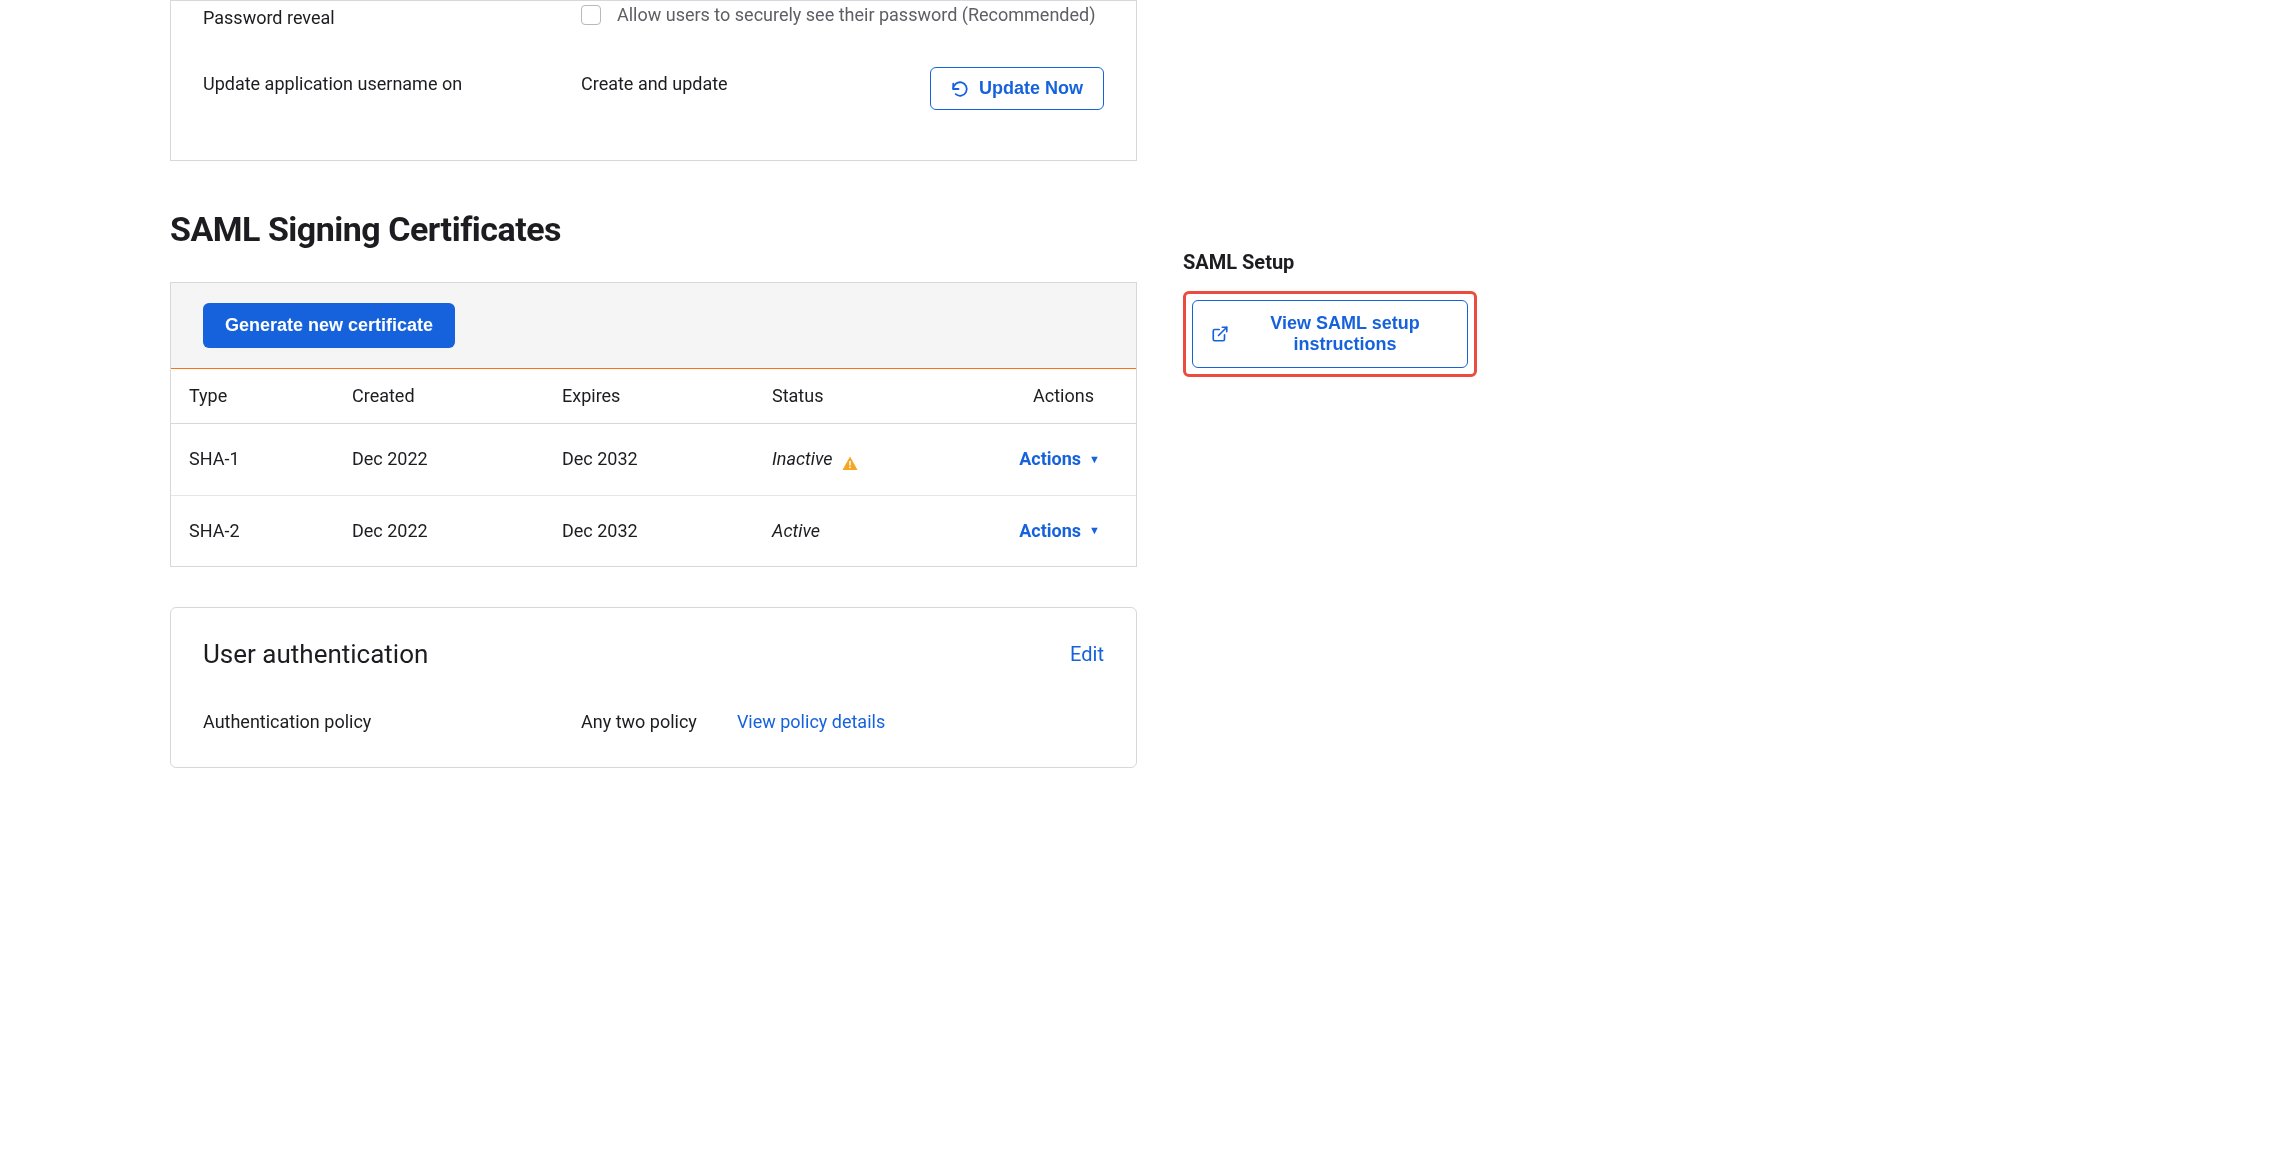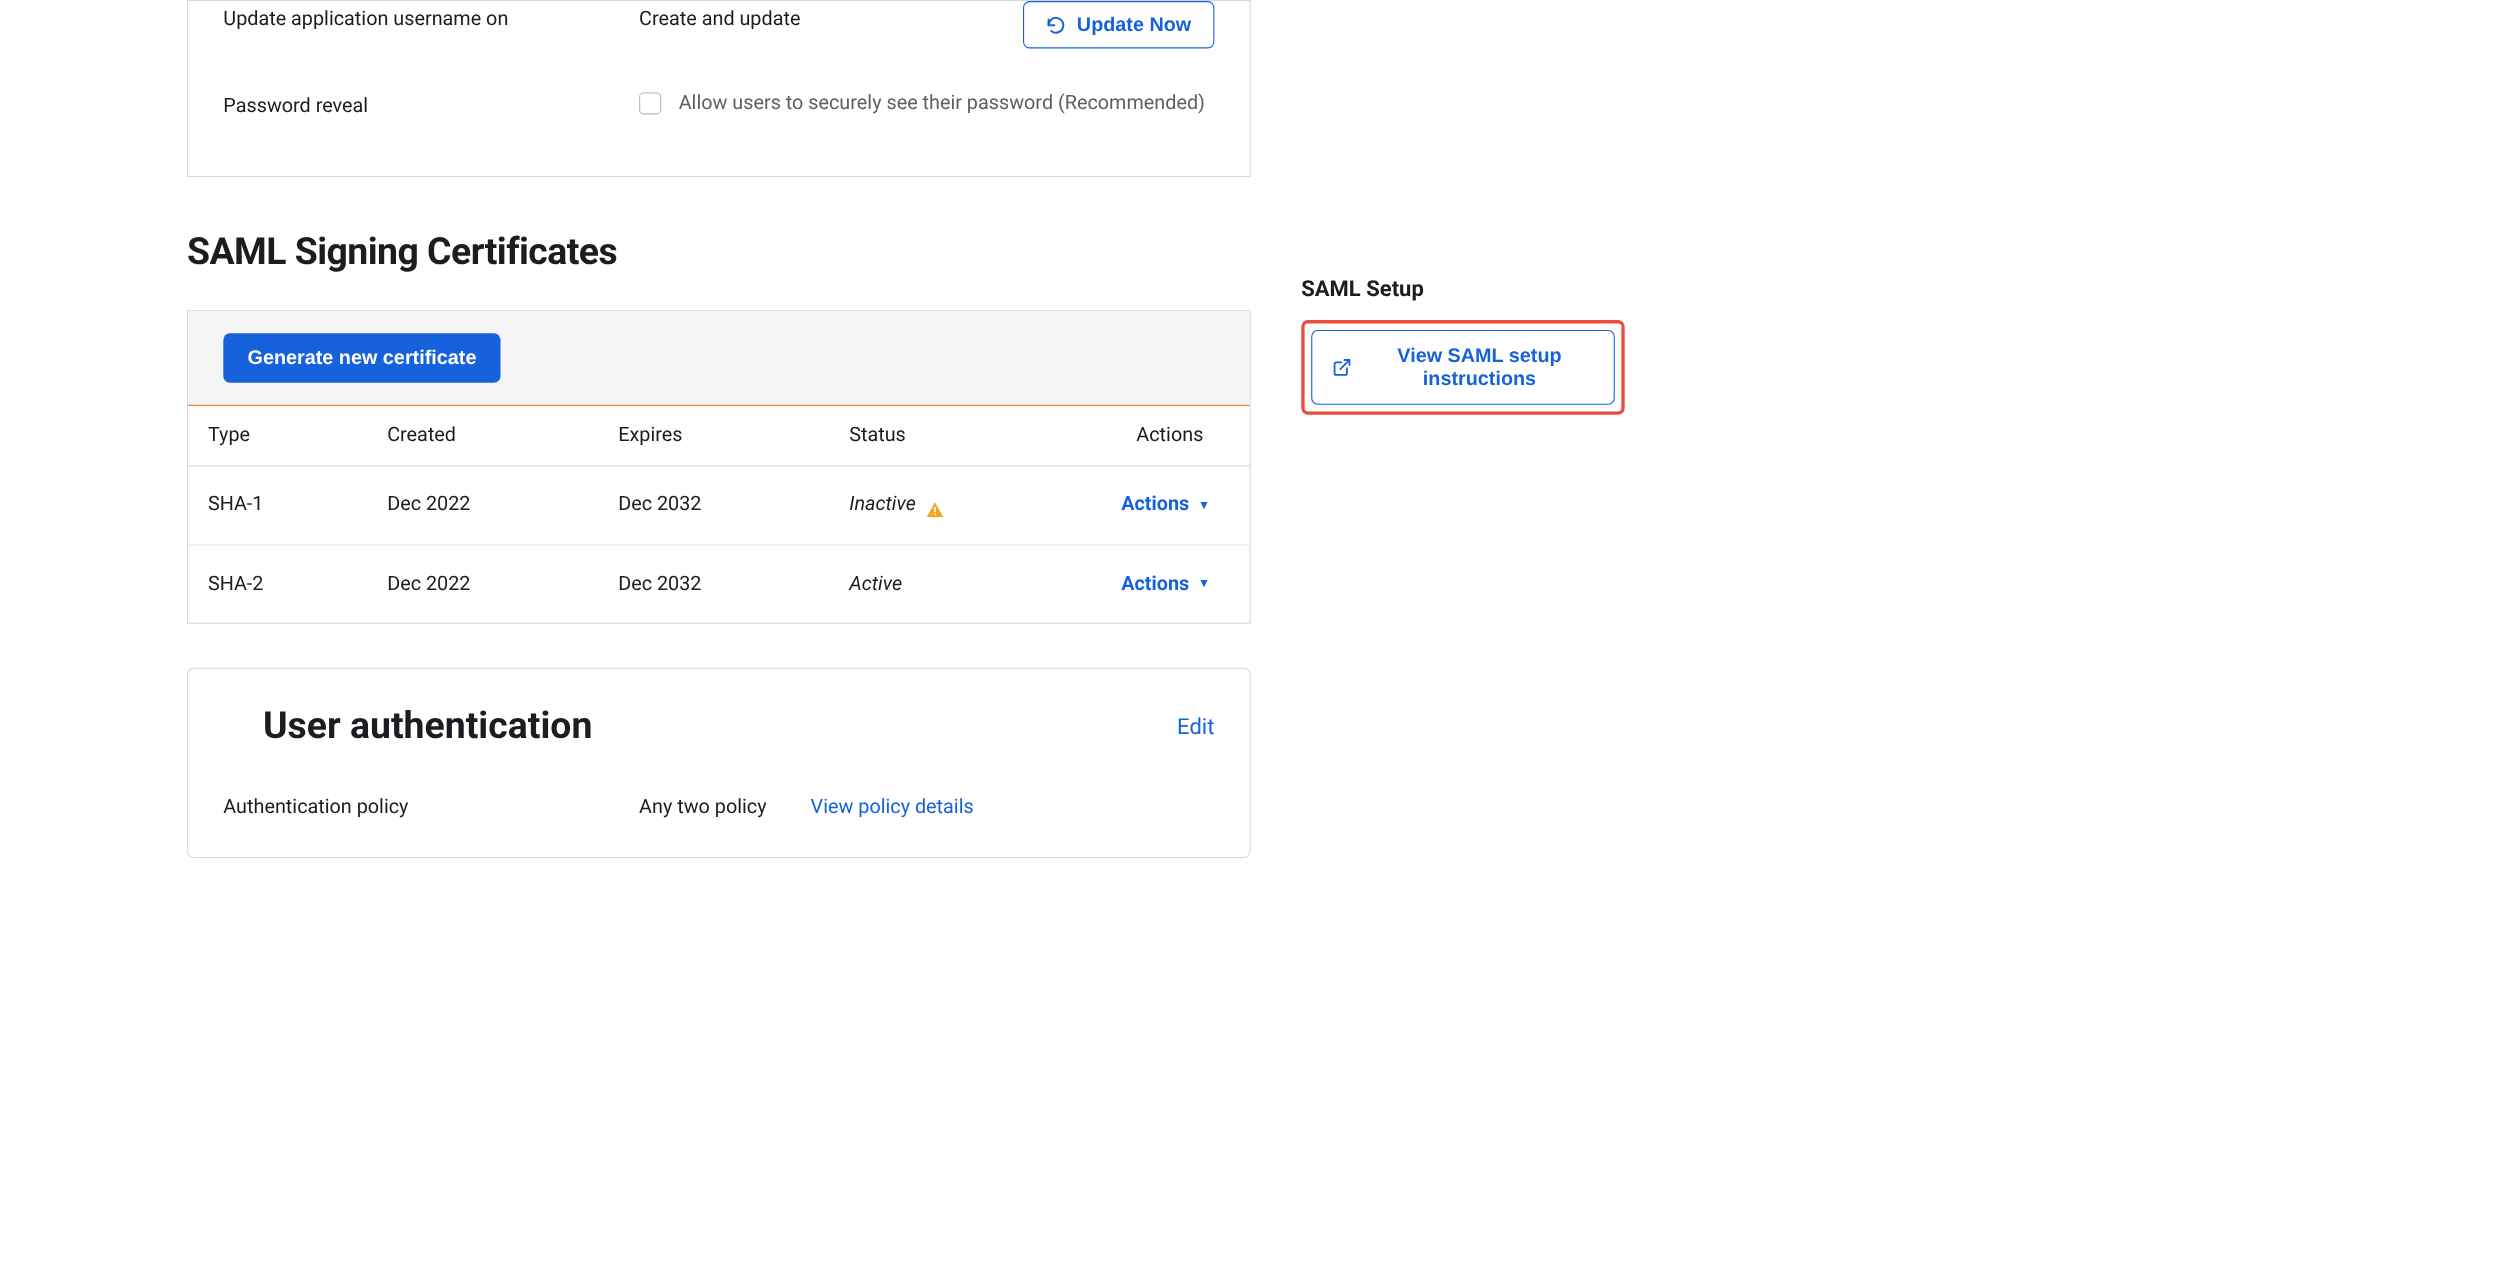--- a/index.html
+++ b/index.html
@@ -169,23 +169,22 @@
     border-radius: 6px;
     padding: 28px 32px 32px 32px;
   }
   .auth-card-header {
     display: flex;
     align-items: center;
     justify-content: space-between;
     margin-bottom: 36px;
   }
   .auth-title {
-    font-size: 34px;
-    font-weight: 700;
-    margin-left: 36px;
+    font-size: 26px;
+    font-weight: 400;
   }
   .edit-link {
     color: #1662dd;
     font-weight: 400;
     font-size: 20px;
     cursor: pointer;
   }
   .auth-row {
     display: flex;
     align-items: center;
@@ -231,43 +230,43 @@
   .ext-icon { width: 18px; height: 18px; display: inline-block; }
   .ext-icon svg { display:block; }
 </style>
 </head>
 <body>
 
 <div class="page">
   <div class="main-col">
 
     <div class="card settings-card">
+      <div class="settings-row">
+        <div class="settings-label">Password reveal</div>
+        <div class="settings-value-area">
+          <div class="checkbox"></div>
+          <div class="checkbox-label">Allow users to securely see their password (Recommended)</div>
+        </div>
+      </div>
+
       <div class="settings-row">
         <div class="settings-label">Update application username on</div>
         <div class="settings-value-area">
           <div class="settings-value-text">Create and update</div>
           <div class="update-now-wrap">
             <button class="btn-outline-primary">
               <span class="refresh-icon">
                 <svg viewBox="0 0 24 24" width="18" height="18" fill="none" stroke="#1662dd" stroke-width="2.4" stroke-linecap="round" stroke-linejoin="round">
                   <path d="M3 12a9 9 0 1 1 3.2 6.9"></path>
                   <polyline points="3 5 3 12 10 12"></polyline>
                 </svg>
               </span>
               <span>Update Now</span>
             </button>
           </div>
-        </div>
-      </div>
-
-      <div class="settings-row">
-        <div class="settings-label">Password reveal</div>
-        <div class="settings-value-area">
-          <div class="checkbox"></div>
-          <div class="checkbox-label">Allow users to securely see their password (Recommended)</div>
         </div>
       </div>
     </div>
 
     <h2 class="section-heading">SAML Signing Certificates</h2>
 
     <div class="table-card">
       <div class="table-toolbar">
         <button class="btn-primary">Generate new certificate</button>
       </div>

